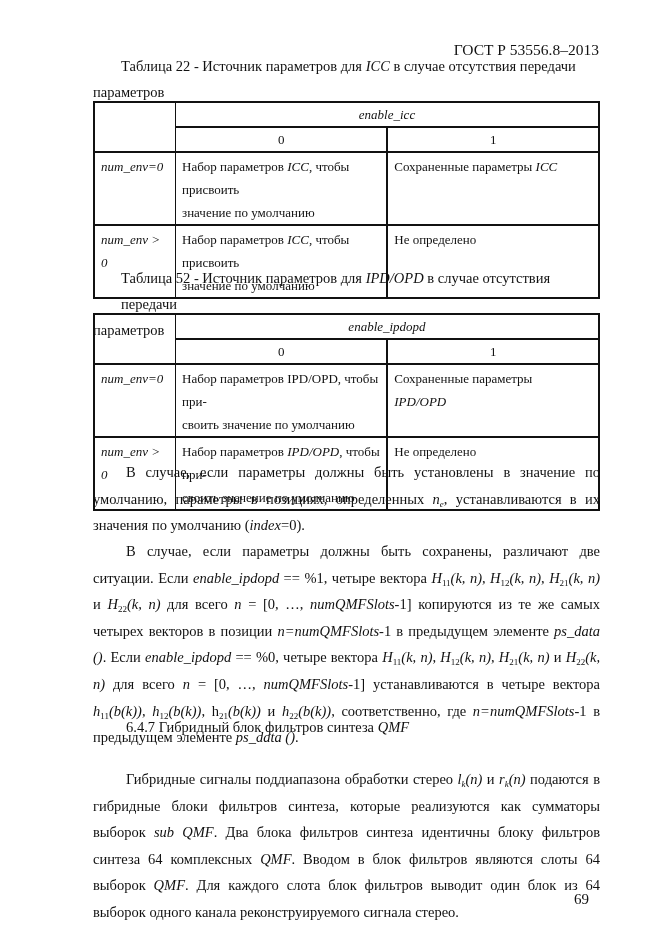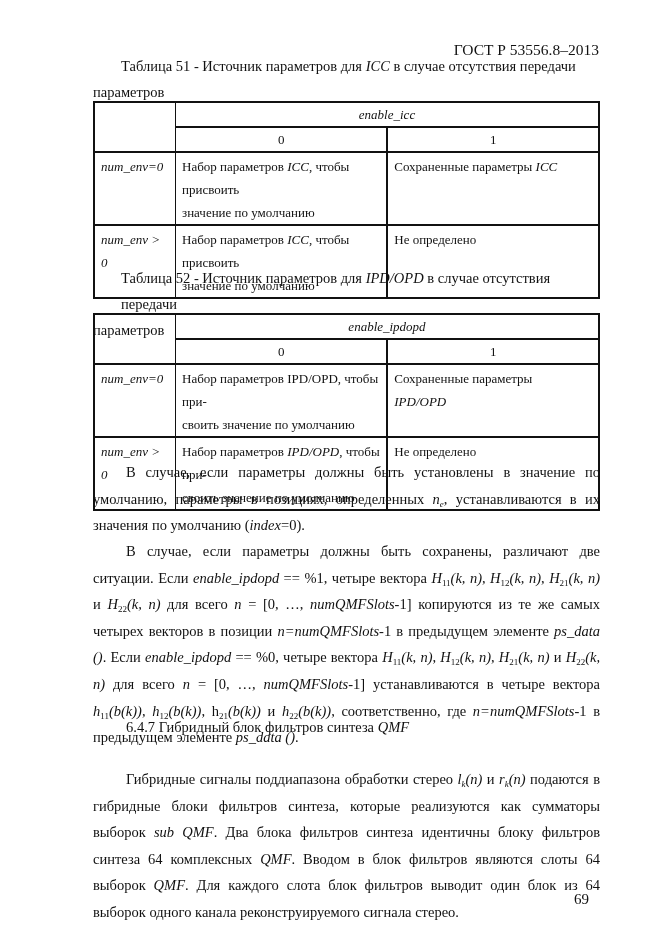--- a/index.html
+++ b/index.html
@@ -44,21 +44,21 @@
   }
   .page-num { left: 574px; top: 891px; font-size: 15px; }
   sub { font-size: 9px; vertical-align: -3px; line-height: 0; }
 </style>
 </head>
 <body>
 
 <div class="abs header-code">ГОСТ Р 53556.8–2013</div>
 
 <div class="abs caption" style="top:53px;">
-  <div class="indent"><span>Таблица 51 - Источник параметров для </span><span class="it">ICC</span><span> в случае отсутствия передачи</span></div>
+  <div class="indent"><span>Таблица 22 - Источник параметров для </span><span class="it">ICC</span><span> в случае отсутствия передачи</span></div>
   <div>параметров</div>
 </div>
 
 <table class="ptab" style="top:101px;">
   <tbody>
       <tr class="hdr1">
     <td class="c0" rowspan="2"></td>
     <td class="center it" colspan="2">enable_icc</td>
   </tr>
   <tr class="hdr2">

